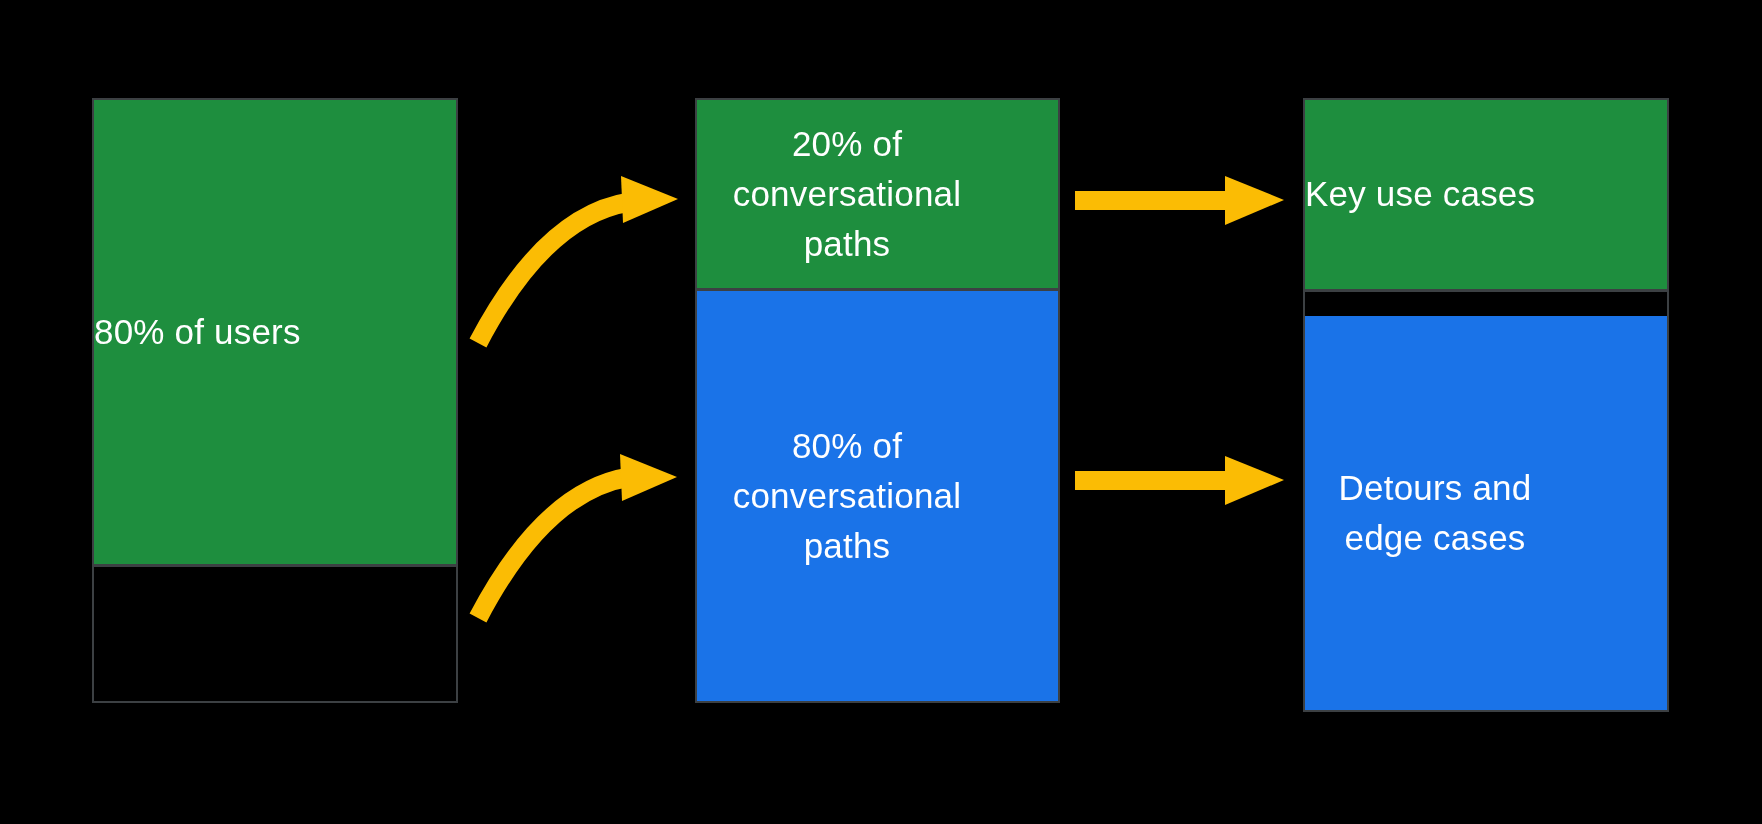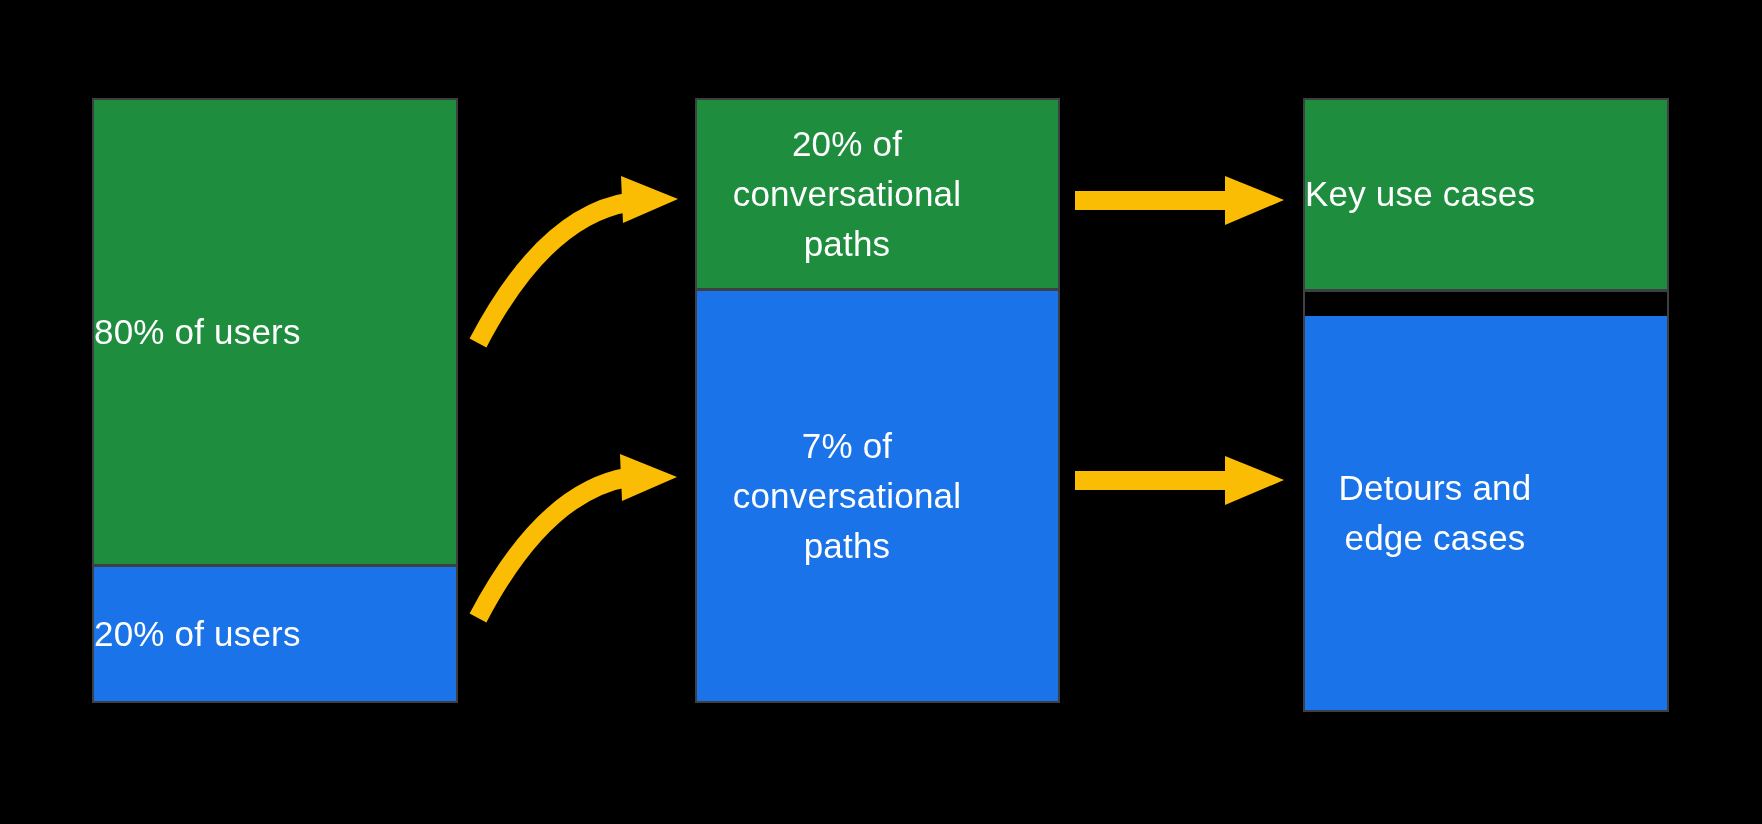--- a/index.html
+++ b/index.html
@@ -56,31 +56,28 @@
 </style>
 </head>
 <body>
 
 <div class="canvas">
 
   <div class="bar" style="left:92px; top:98px; width:366px; height:605px;">
     <div class="seg green divider" style="height:467px;">
       <span class="label">80% of users</span>
     </div>
-    <div class="seg blue" style="flex:1;">
-      <span class="label">20% of users</span>
-    </div>
   </div>
 
   <div class="bar" style="left:695px; top:98px; width:365px; height:605px;">
     <div class="seg green divider" style="height:191px;">
       <span class="label w300">20% of conversational paths</span>
     </div>
     <div class="seg blue" style="flex:1;">
-      <span class="label w300">7% of conversational paths</span>
+      <span class="label w300">80% of conversational paths</span>
     </div>
   </div>
 
   <div class="bar" style="left:1303px; top:98px; width:366px; height:614px;">
     <div class="seg green divider" style="height:192px;">
       <span class="label">Key use cases</span>
     </div>
     <div class="seg blue" style="flex:1;margin-top:24px;">
       <span class="label w260">Detours and edge cases</span>
     </div>

